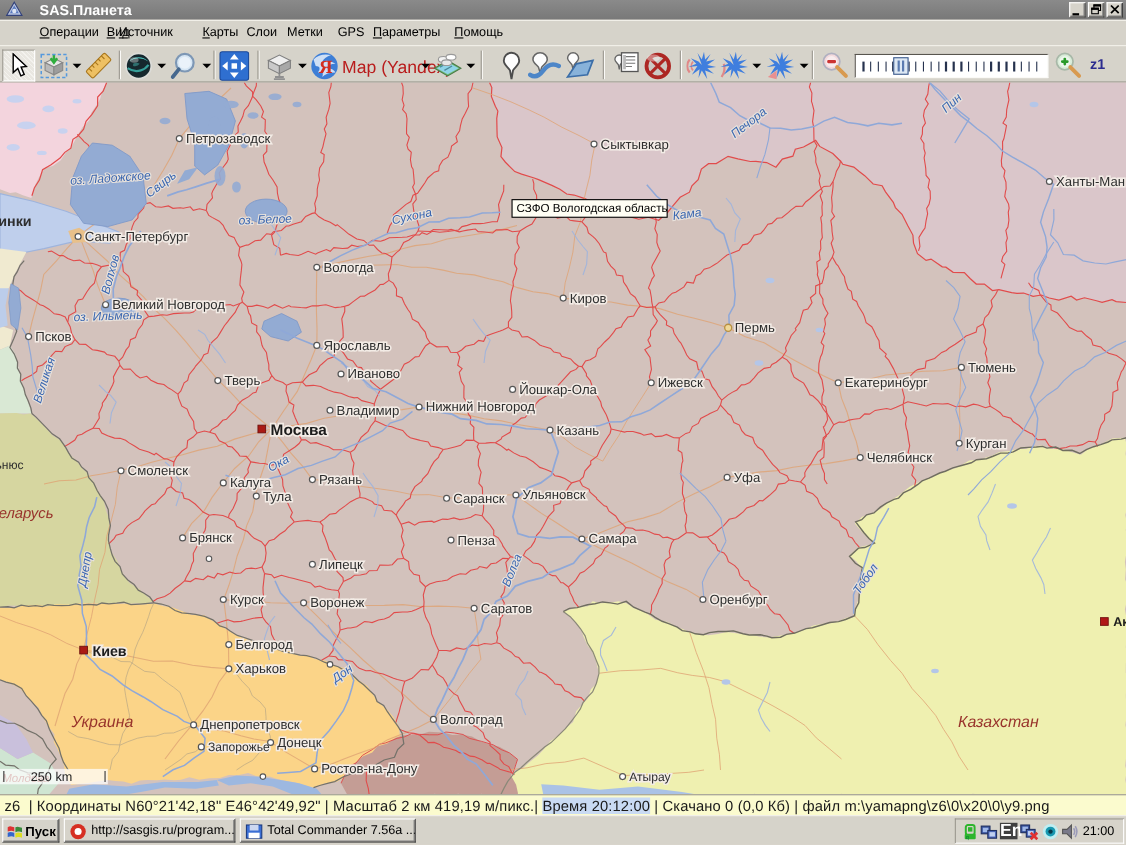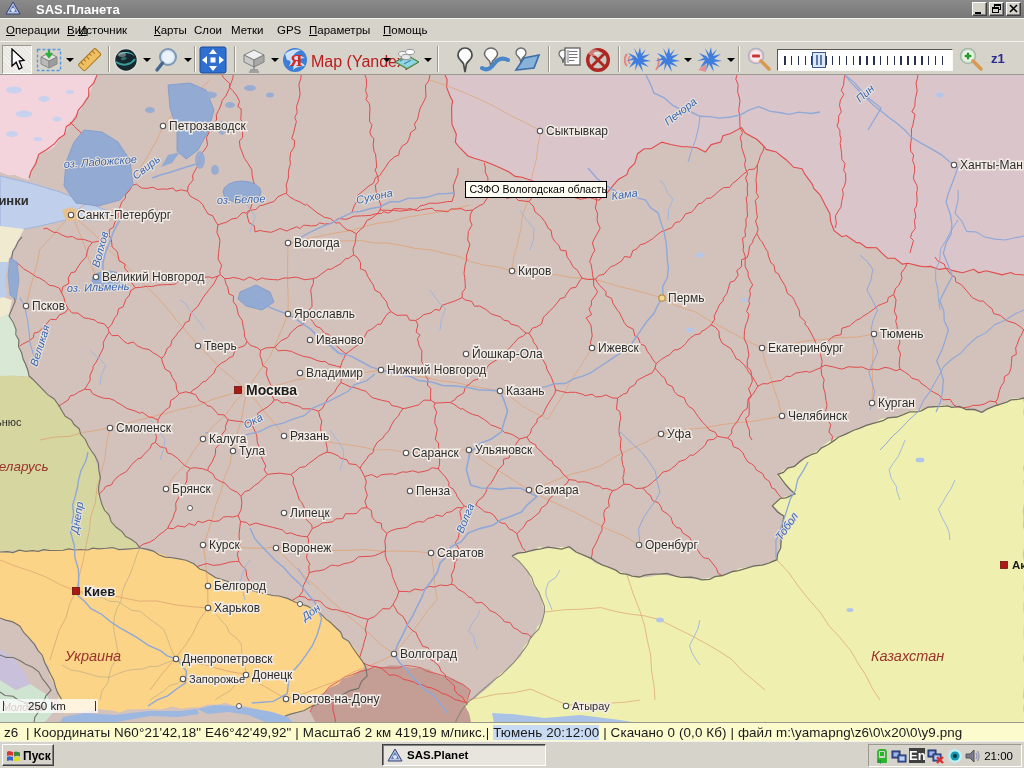--- a/index.html
+++ b/index.html
@@ -5,21 +5,21 @@
 * { margin:0; padding:0; box-sizing:border-box; }
 html,body { width:1024px; height:768px; overflow:hidden; font-family:"Liberation Sans", sans-serif; }
 #win { position:absolute; left:0; top:0; width:1024px; height:768px; background:#d6d3ca; }
 
 #title { position:absolute; left:0; top:0; width:1024px; height:18px; background:linear-gradient(#8a8a8a,#787878); color:#fff; }
 #title .txt { position:absolute; left:36px; top:2px; font-size:13px; font-weight:bold; }
 #title .ico { position:absolute; left:5px; top:1px; }
 .tbtn { position:absolute; top:2px; width:15px; height:14px; background:#d6d3ca; border-top:1px solid #fff; border-left:1px solid #fff; border-right:1px solid #404040; border-bottom:1px solid #404040; box-shadow:inset -1px -1px 0 #808080; font-size:9px; text-align:center; color:#000; }
 
 #menu { position:absolute; left:0; top:18px; width:1024px; height:23px; background:#d6d3ca; border-top:1px solid #f4f2ec; color:#000; font-size:11.5px; }
-#menu span { position:absolute; top:5px; }
+#menu span { position:absolute; top:5px;margin-left:30px; }
 #menu u { text-decoration:underline; }
 
 #toolbar { position:absolute; left:0; top:41px; width:1024px; height:34px; background:#d6d3ca; border-top:1px solid #f4f2ec; border-bottom:1px solid #9b988f; }
 .sep { position:absolute; top:4px; height:26px; width:2px; border-left:1px solid #9b988f; border-right:1px solid #fbfaf7; }
 .ddown { position:absolute; width:0; height:0; border-left:4px solid transparent; border-right:4px solid transparent; border-top:4px solid #000; }
 #zslider { position:absolute; left:777px; top:7px; width:176px; height:22px; background:#fff; border:1px solid #58554e; border-right-color:#fbfaf7; border-bottom-color:#fbfaf7; }
 #z1 { position:absolute; left:991px; top:9px; font-weight:bold; font-size:13px; color:#2b2b8f; }
 
 #status { position:absolute; left:0; top:722px; width:1024px; height:19px; background:#fbfbce; border-top:1px solid #9b988f; font-size:13.4px; letter-spacing:0.12px; color:#1a1a1a; }
 #status .t { position:absolute; left:4px; top:2px; white-space:pre; }
@@ -666,54 +666,61 @@
 <text x="-10" y="396" font-size="13.5" font-style="italic" fill="#98332b" stroke="#f5e6c8" stroke-width="0" paint-order="stroke">Беларусь</text>
 <text x="2" y="636" font-size="10.5" font-style="italic" fill="#98332b" stroke="#f5e6c8" stroke-width="0" paint-order="stroke">Молдова</text>
 <rect x="465.5" y="106.5" width="141" height="16" fill="#fffef4" stroke="#000" stroke-width="1"></rect>
 <text x="469.5" y="118" font-size="10.6" fill="#000">СЗФО Вологодская область</text>
 <rect x="0" y="624" width="98" height="14" fill="#ffffff" opacity="0.72"></rect>
 <line x1="3.5" y1="626" x2="3.5" y2="636" stroke="#333" stroke-width="1"></line>
 <line x1="95.5" y1="626" x2="95.5" y2="636" stroke="#333" stroke-width="1"></line>
 <text x="28" y="635" font-size="11.5" fill="#222">250 km</text>
   </svg>
   <div id="status">
-    <div class="t">z6&nbsp;&nbsp;| Координаты N60°21'42,18" E46°42'49,92" | Масштаб 2 км 419,19 м/пикс.| <span style="background:#c9daf3">Тюмень 20:12:00</span> | Скачано 0 (0,0 Кб) | файл m:\yamapng\z6\0\x20\0\y9.png</div>
+    <div class="t">z6&nbsp;&nbsp;| Координаты N60°21'42,18" E46°42'49,92" | Масштаб 2 км 419,19 м/пикс.| <span style="background:#c9daf3">Время 20:12:00</span> | Скачано 0 (0,0 Кб) | файл m:\yamapng\z6\0\x20\0\y9.png</div>
   </div>
   <div id="task">
     <div class="taskbtn" id="startbtn" style="left:2px; width:52px;text-decoration:underline;">
       <svg width="16" height="16" viewBox="0 0 16 16" style="position:absolute;left:3px;top:3px">
         <path d="M1 4 Q3 2.5 5 3.5 L7 4 L7 8 Q5 7 3 7.5 L1 8 Z" fill="#d33"></path>
         <path d="M8 4 Q10 3 12 4 L14 4.5 L14 8.5 Q12 7.5 10 8 L8 8.5 Z" fill="#3a8a3a"></path>
         <path d="M1 9 Q3 8 5 8.5 L7 9 L7 13 Q5 12 3 12.5 L1 13 Z" fill="#36c"></path>
         <path d="M8 9.5 Q10 8.5 12 9 L14 9.5 L14 13.5 Q12 12.5 10 13 L8 13.5 Z" fill="#dd2"></path>
       </svg>
       <span class="lbl" style="font-weight:bold; font-size:12px; left:20px;">Пуск</span>
     </div>
-    <div class="taskbtn" id="sasbtn" style="left:382px; width:164px;">
-      <svg width="16" height="16" viewBox="0 0 16 16" style="position:absolute;left:4px;top:3px">
-          <polygon points="8,1 15,13 1,13" fill="#b8c4e0" stroke="#33427a" stroke-width="1"></polygon>
-          <polygon points="8,4 12,11 4,11" fill="#5a7abf"></polygon>
-          <circle cx="8" cy="9" r="2" fill="#dde4f2"></circle>
+    <div class="taskbtn" style="left:58px; width:156px;">
+      <svg width="16" height="16" style="position:absolute;left:4px;top:3px">
+          <circle cx="8" cy="8" r="7" fill="#d62f22"></circle>
+          <circle cx="8" cy="8" r="3.2" fill="#fff"></circle>
         </svg>
-      <span class="lbl" style="font-weight:bold;">SAS.Planet</span>
+      <span class="lbl">http://sasgis.ru/program...</span>
+    </div>
+    <div class="taskbtn" style="left:218px; width:160px;">
+      <svg width="16" height="16" style="position:absolute;left:4px;top:3px">
+          <rect x="1" y="2" width="14" height="12" fill="#3b6fd4" stroke="#1a3a80"></rect>
+          <rect x="4" y="2" width="8" height="5" fill="#cdd8f0"></rect>
+          <rect x="3" y="9" width="10" height="5" fill="#fff"></rect>
+        </svg>
+      <span class="lbl">Total Commander 7.56a ...</span>
     </div>
     <div id="tray">
       <svg width="14" height="16" style="position:absolute;left:6px;top:3px">
           <rect x="3" y="2" width="8" height="9" rx="2" fill="none" stroke="#2db52d" stroke-width="1.8"></rect>
           <rect x="5" y="4" width="4" height="4" fill="#2db52d"></rect>
           <rect x="2" y="10" width="10" height="5" rx="1" fill="#2db52d"></rect>
           <text x="3" y="15" font-size="5" fill="#073">q</text>
         </svg>
       <svg width="16" height="16" style="position:absolute;left:22px;top:3px">
           <rect x="1" y="3" width="8" height="7" fill="#3a55a0" stroke="#203060"></rect>
           <rect x="2.5" y="4.5" width="5" height="4" fill="#9fb8e8"></rect>
           <rect x="7" y="7" width="8" height="7" fill="#4a66b8" stroke="#203060"></rect>
           <rect x="8.5" y="8.5" width="5" height="4" fill="#c0d0f0"></rect>
         </svg>
-      <div style="position:absolute;left:40px;top:3px;width:16px;height:15px;background:#404040;color:#fff;font-size:13px;font-weight:bold;text-align:left;line-height:15px">En</div>
+      <div style="position:absolute;left:40px;top:3px;width:16px;height:15px;background:#404040;color:#fff;font-size:16px;font-weight:bold;text-align:left;line-height:15px">En</div>
       <svg width="18" height="16" style="position:absolute;left:58px;top:3px">
           <rect x="1" y="2" width="8" height="7" fill="#3a55a0" stroke="#203060"></rect>
           <rect x="2.5" y="3.5" width="5" height="4" fill="#9fb8e8"></rect>
           <rect x="6" y="6" width="8" height="7" fill="#4a66b8" stroke="#203060"></rect>
           <rect x="7.5" y="7.5" width="5" height="4" fill="#c0d0f0"></rect>
           <path d="M10 9 L16 15 M16 9 L10 15" stroke="#e03030" stroke-width="2.4"></path>
         </svg>
       <svg width="16" height="16" style="position:absolute;left:78px;top:3px">
           <circle cx="8" cy="8" r="7" fill="#bfeef2"></circle>
           <circle cx="8" cy="8" r="4.5" fill="#1898b0"></circle>

